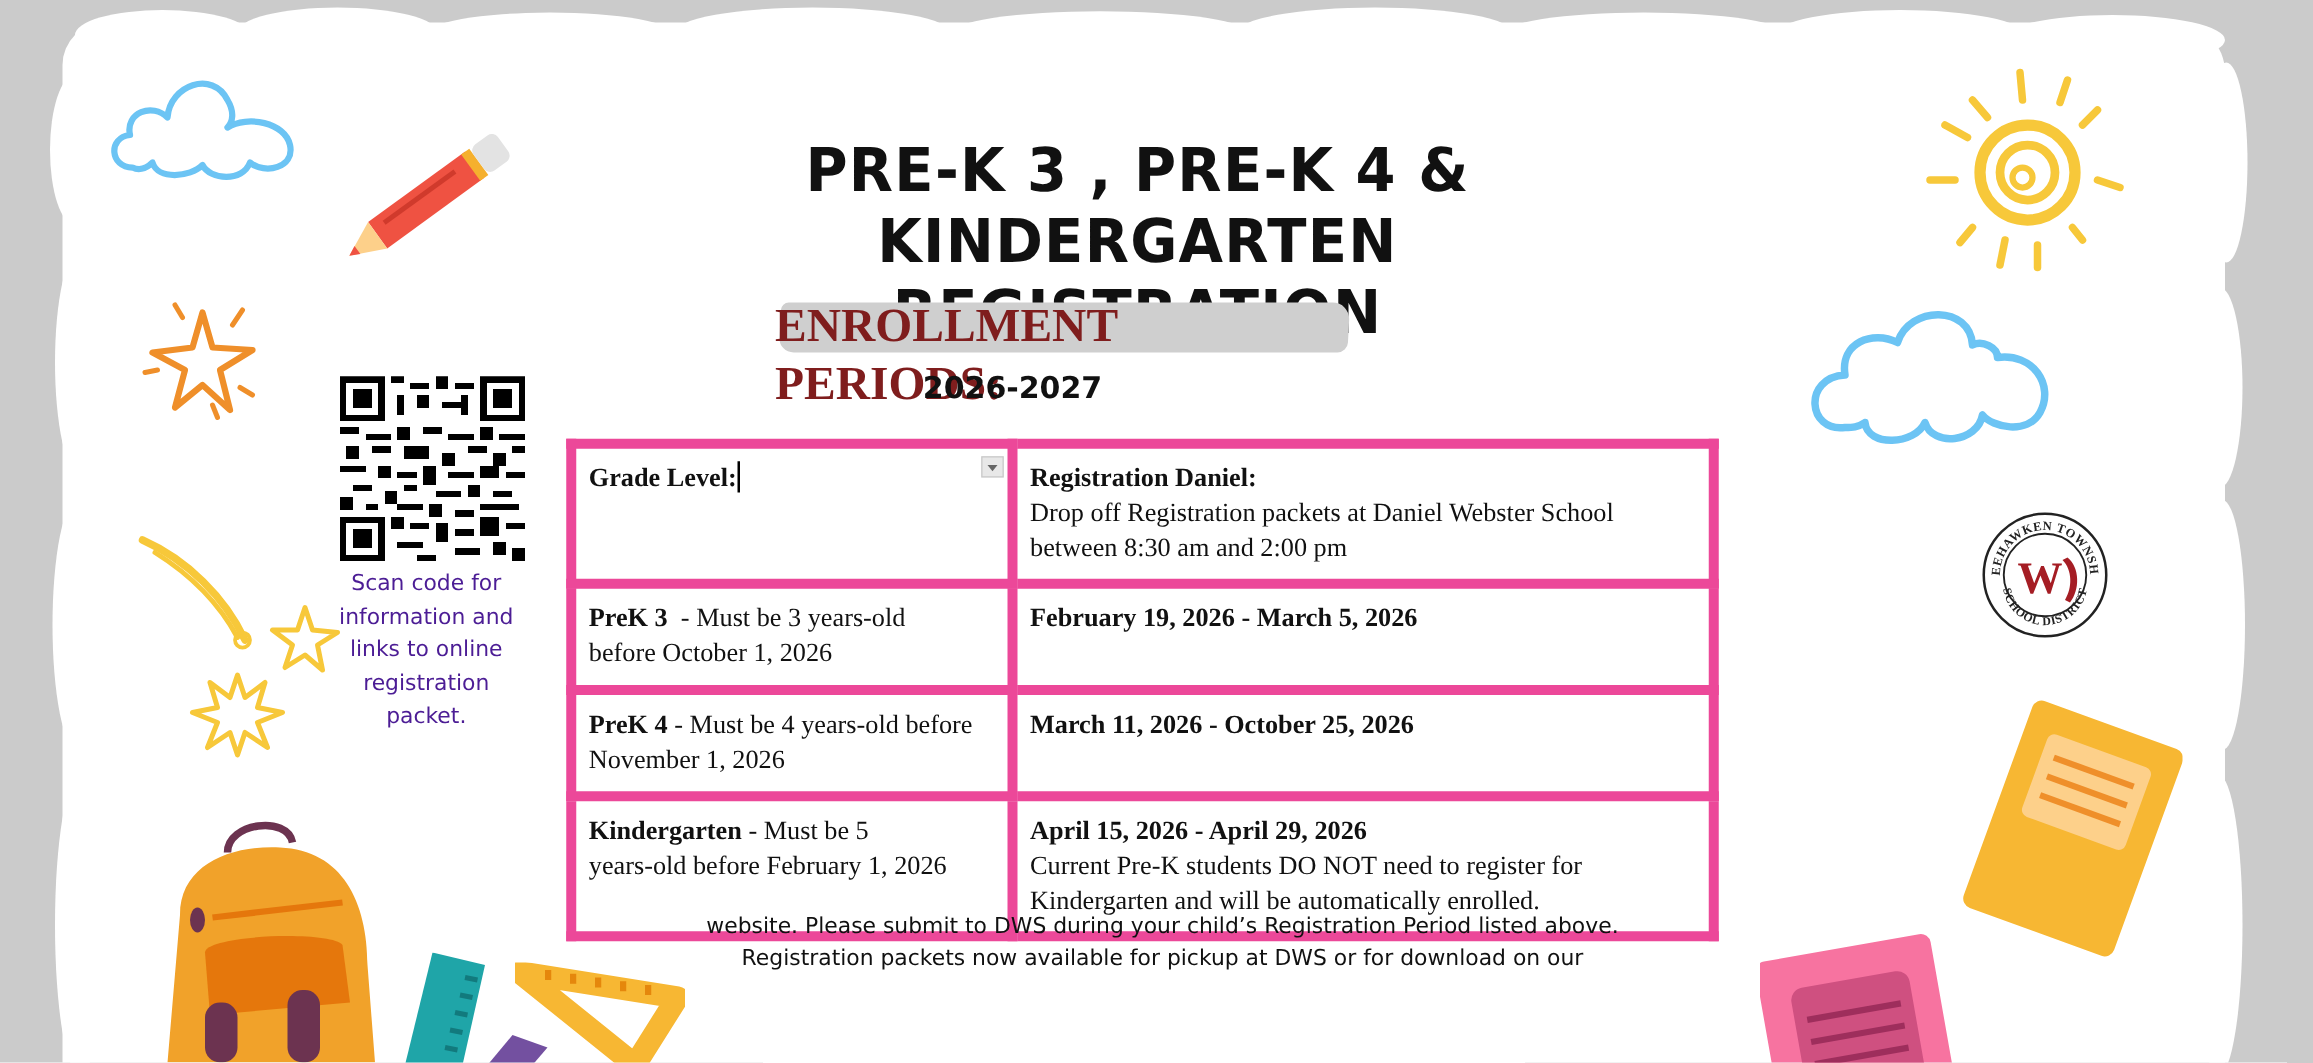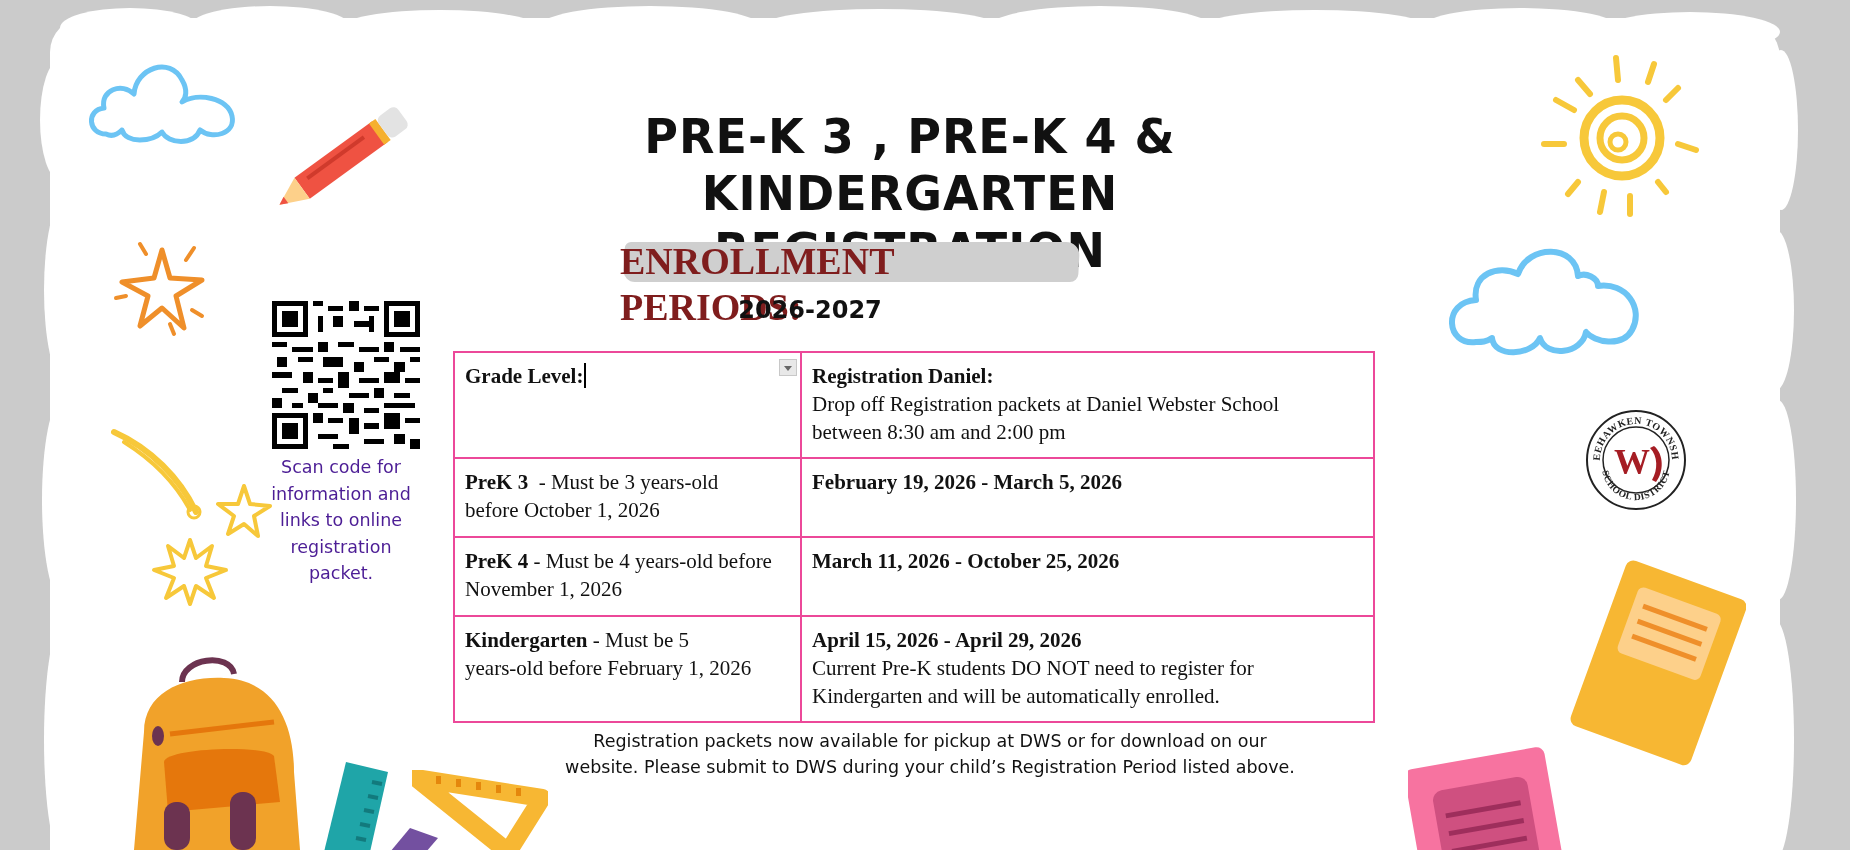--- a/index.html
+++ b/index.html
@@ -8,21 +8,21 @@
   .paper-edge { position:absolute; background:#fff; border-radius:50%; }
   .abs { position:absolute; }
   .title { position:absolute; left:460px; top:112px; width:900px; text-align:center; font-family:"DejaVu Sans", sans-serif; font-weight:bold; font-size:46px; line-height:54px; color:#111; letter-spacing:1px; transform:scaleY(1.05); }
   .enroll-wrap { position:absolute; left:620px; top:238px; width:460px; height:46px; }
   .enroll-bg { position:absolute; left:4px; top:4px; width:455px; height:40px; background:#cfcfcf; border-radius:6px 14px 8px 12px; transform:skewX(-3deg); }
   .enroll { position:absolute; left:0; top:0; width:460px; text-align:left; font-family:Liberation Serif, serif; font-weight:bold; font-size:38px; line-height:46px; color:#7f1d1d; }
   .year { position:absolute; left:700px; top:296px; width:220px; text-align:center; font-family:"DejaVu Sans", sans-serif; font-weight:bold; font-size:24px; color:#111; }
   .qr { position:absolute; left:272px; top:301px; width:148px; height:148px; }
   .qr-caption { position:absolute; left:262px; top:454px; width:158px; text-align:center; font-family:"DejaVu Sans", sans-serif; font-size:17.5px; line-height:26.5px; color:#4c1d95; }
   table.grid { position:absolute; left:453px; top:351px; width:922px; border-collapse:collapse; font-family:"Liberation Serif", serif; font-size:21px; line-height:28px; color:#111; }
-  table.grid td { border:2px solid #ec4899; vertical-align:top; padding:9px 10px 8px 10px; }
+  table.grid td { border:8px solid #ec4899; vertical-align:top; padding:9px 10px 8px 10px; }
   table.grid td.c1 { width:325px; position:relative; }
   table.grid b { font-weight:bold; }
   .r0 td { height:87px; }
   .r1 td { height:60px; }
   .r2 td { height:60px;border-radius:25px; }
   .r3 td { height:87px; }
   .caret { display:inline-block; width:2px; height:25px; background:#000; vertical-align:-5px; margin-left:1px; }
   .dd { position:absolute; right:3px; top:6px; width:18px; height:17px; background:#e8e8e8; border:1px solid #c8c8c8; box-sizing:border-box; }
   .dd::after { content:""; position:absolute; left:4px; top:6px; border-left:4px solid transparent; border-right:4px solid transparent; border-top:5px solid #666; }
   .footer { position:absolute; left:540px; top:728px; width:780px; text-align:center; font-family:"DejaVu Sans", sans-serif; font-size:17.5px; line-height:26px; color:#111; }
@@ -306,15 +306,15 @@
     <td>
       <div><b>April 15, 2026 - April 29, 2026</b></div>
       <div>Current Pre-K students DO NOT need to register for</div>
       <div>Kindergarten and will be automatically enrolled.</div>
     </td>
   </tr>
 </tbody>
   </table>
 
 <div class="footer">
+  <div>website. Please submit to DWS during your child’s Registration Period listed above.</div>
   <div>Registration packets now available for pickup at DWS or for download on our</div>
-  <div>website. Please submit to DWS during your child’s Registration Period listed above.</div>
 </div>
 
 </body></html>

